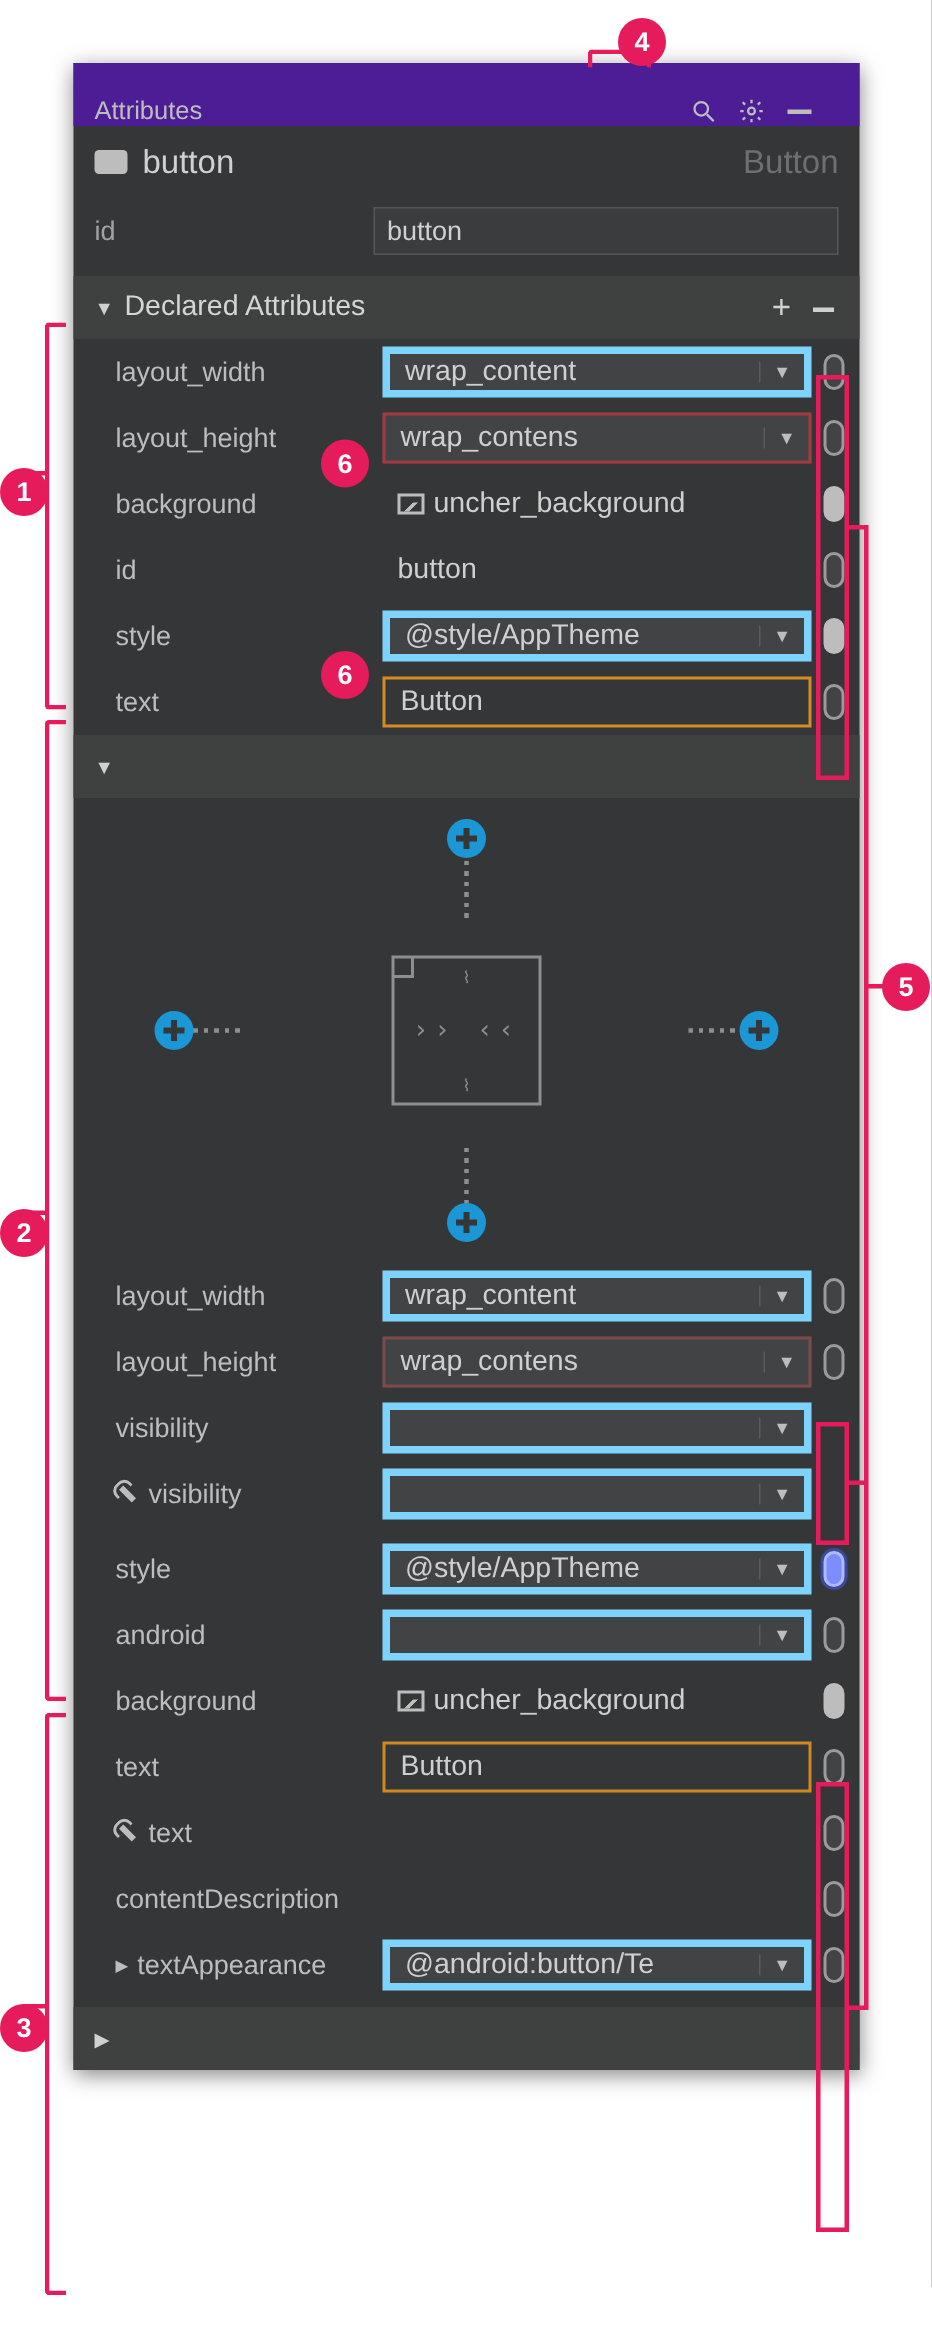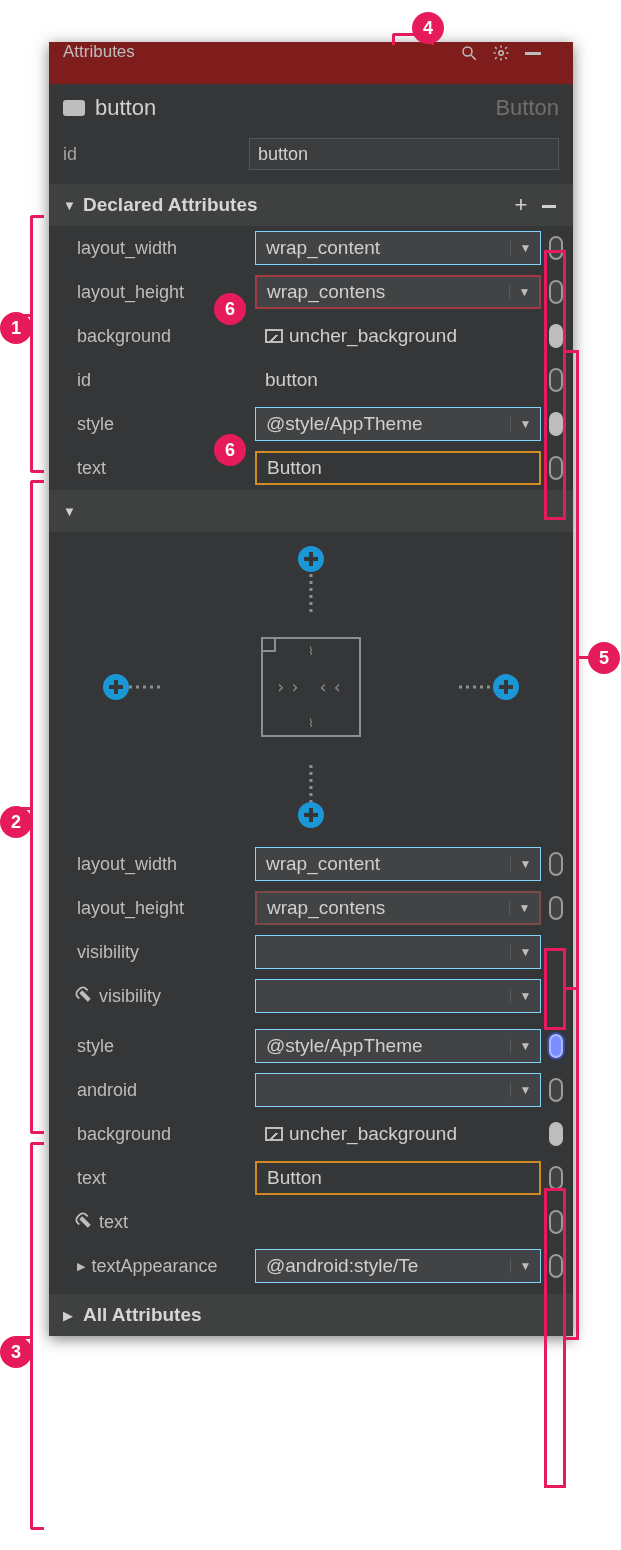--- a/index.html
+++ b/index.html
@@ -17,24 +17,24 @@
     left: 49px;
     top: 42px;
     width: 524px;
     background: #353637;
     color: #acacac;
     box-shadow: 0 3px 14px rgba(0,0,0,.5);
   }
 
   
   .hdr {
-    display:flex; align-items:flex-start;
+    display:flex; align-items:flex-end;
     height:42px;
     padding:0 24px 0 14px;
-    background:#7f1d1d;
+    background:#4c1d95;
   }
   .hdr .title { flex:1; color:#bdbdbd; font-size:17px; }
   .hdr .ico { width:32px; text-align:center; color:#bdbdbd; cursor:pointer; }
   .hdr .ico svg{ width:18px;height:18px;fill:none;stroke:#bdbdbd;stroke-width:2;display:inline-block;vertical-align:middle;}
   .hdr .dash{ width:16px;height:3px;background:#bdbdbd;display:inline-block;vertical-align:middle;}
 
   
   .comp {
     display:flex; align-items:center;
     height:48px;
@@ -61,41 +61,41 @@
   
   .sec{
     display:flex;align-items:center;
     background:#3f4141;
     height:42px;
     padding:0 10px 0 14px;
   }
   .sec .arrow{ width:14px; color:#d0d0d0; font-size:13px; margin-right:6px;}
   .sec .arrow.right::before{content:"▶";}
   .sec .arrow.down::before{content:"▼";}
-  .sec .st{ flex:1; color:#d5d5d5; font-weight:700; font-size:19px;}
+  .sec .st{ flex:1; color:#d5d5d5; font-weight:400; font-size:19px;}
   .sec .btn{ width:28px;text-align:center;color:#d0d0d0;font-size:22px;cursor:pointer;position:relative;}
   .sec .btn .dash{ width:14px;height:3px;background:#d0d0d0;display:inline-block;vertical-align:middle;}
 
   
   .row{
     display:flex; align-items:center;
     height:44px;
     padding-left:28px;
     position:relative;
   }
   .row .lab{ width:178px; color:#bdbdbd; font-size:18px; display:flex;align-items:center;gap:6px; white-space:nowrap;}
   .row .fld{
     flex:1; margin-right:8px;
     height:34px;
     display:flex;align-items:center;
     position:relative;
   }
   .row .fld.select{
     background:#414344;
-    border:1px solid #7dd3fc;
+    border:5px solid #7dd3fc;
   }
   .row .fld.text{
     background:transparent;
   }
   .row .fld .val{
     flex:1; padding:0 10px; color:#cfcfcf; font-size:19px;
     white-space:nowrap; overflow:hidden; text-overflow:clip;
     display:flex;align-items:center;gap:6px;
   }
   .row .fld.select .dd{
@@ -414,37 +414,47 @@
         </span>
         <div class="fld text">
           <span class="val">
             <span></span>
           </span>
         </div>
         <span class="pill"></span>
       </div>
       <div class="row">
         <span class="lab">
+          <span>contentDescription</span>
+        </span>
+        <div class="fld text">
+          <span class="val">
+            <span></span>
+          </span>
+        </div>
+        <span class="pill"></span>
+      </div>
+      <div class="row">
+        <span class="lab">
           <span style="font-size: 11px;">▶</span>
           <span>textAppearance</span>
         </span>
         <div class="fld select">
           <span class="val">
-            <span>@android:style/Te</span>
+            <span>@android:button/Te</span>
           </span>
           <span class="dd">▼</span>
         </div>
         <span class="pill"></span>
       </div>
     </div>
   <div class="spacer"></div>
 
   <div class="sec">
     <span class="arrow right"></span>
-    <span class="st">All Attributes</span>
   </div>
 
 </div>
 
 <div class="call" style="left:412px;top:12px;">4</div>
 <div class="call" style="left:0px;top:312px;">1</div>
 <div class="call" style="left:0px;top:806px;">2</div>
 <div class="call" style="left:0px;top:1336px;">3</div>
 <div class="call" style="left:588px;top:642px;">5</div>
 <div class="call" style="left:214px;top:293px;">6</div>

